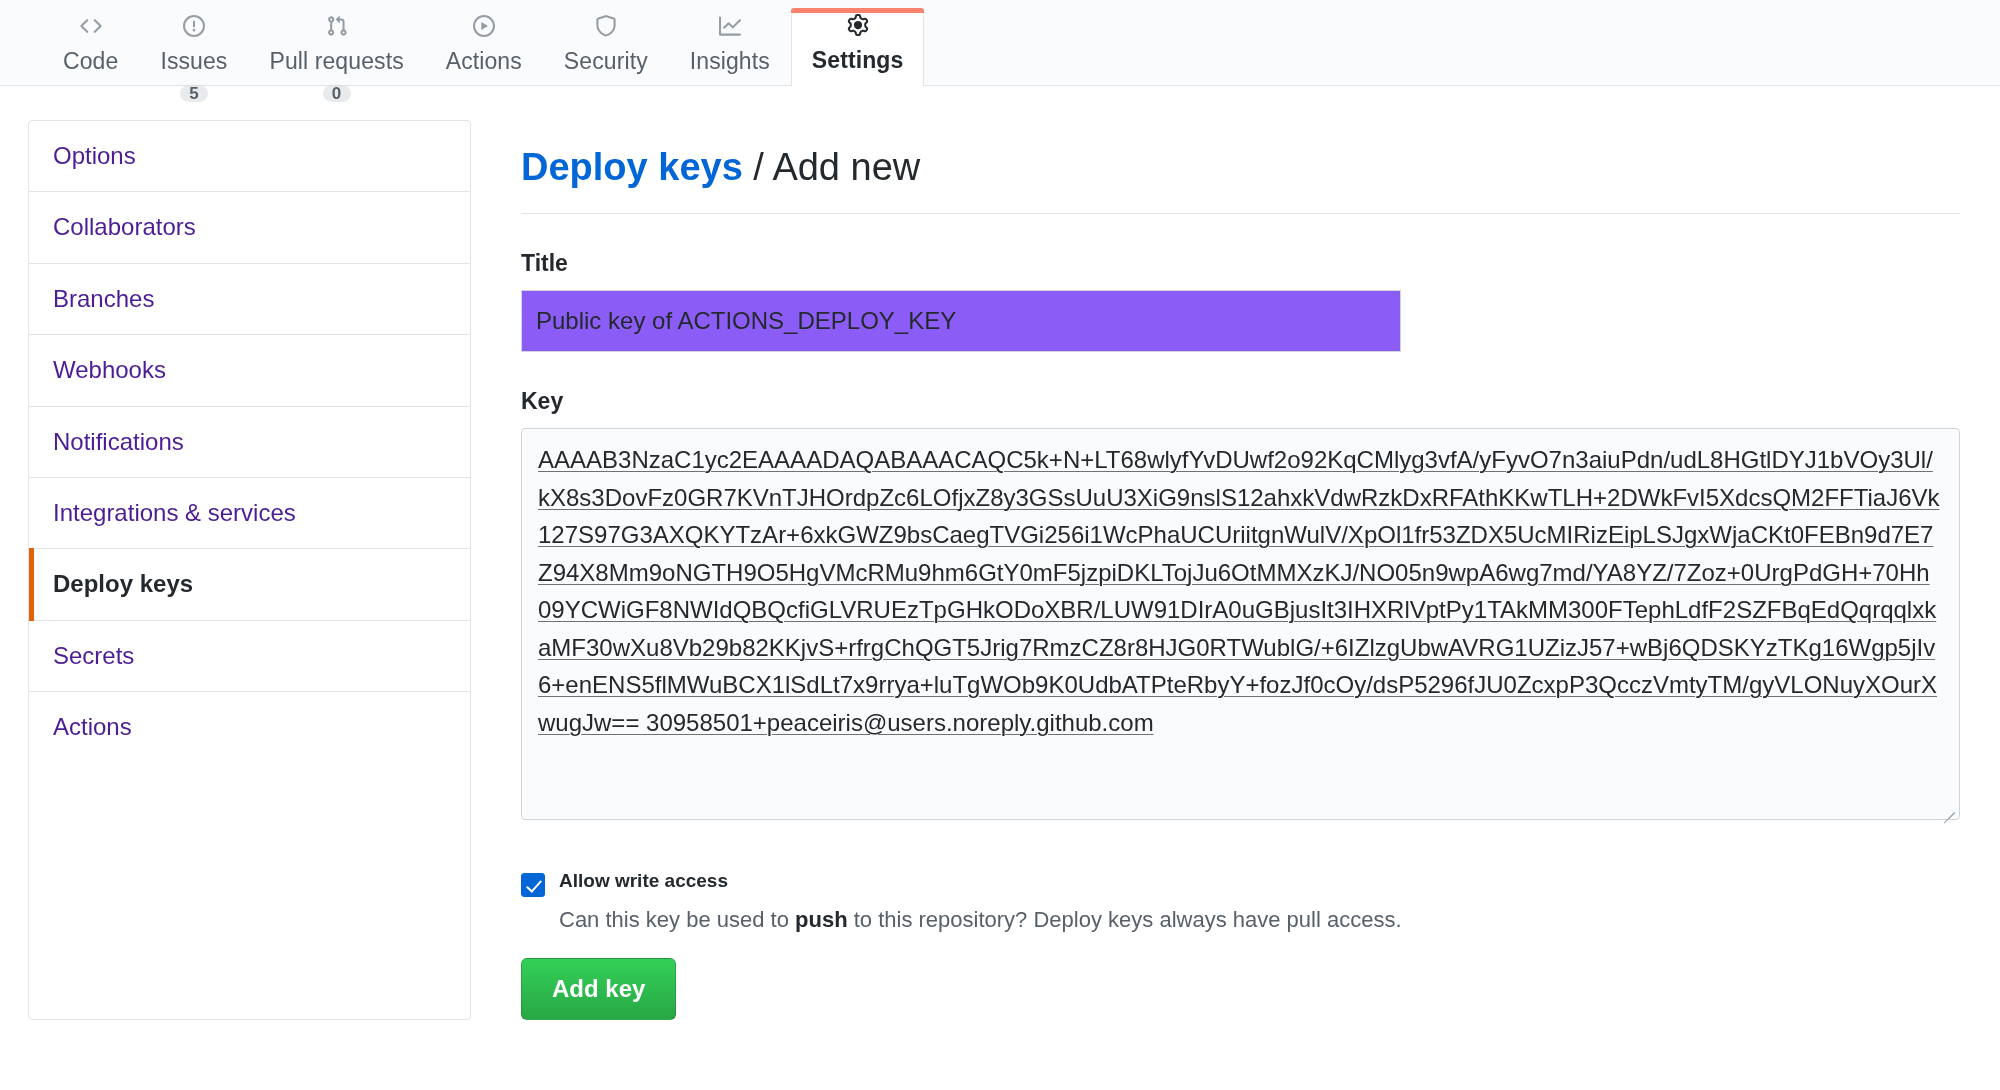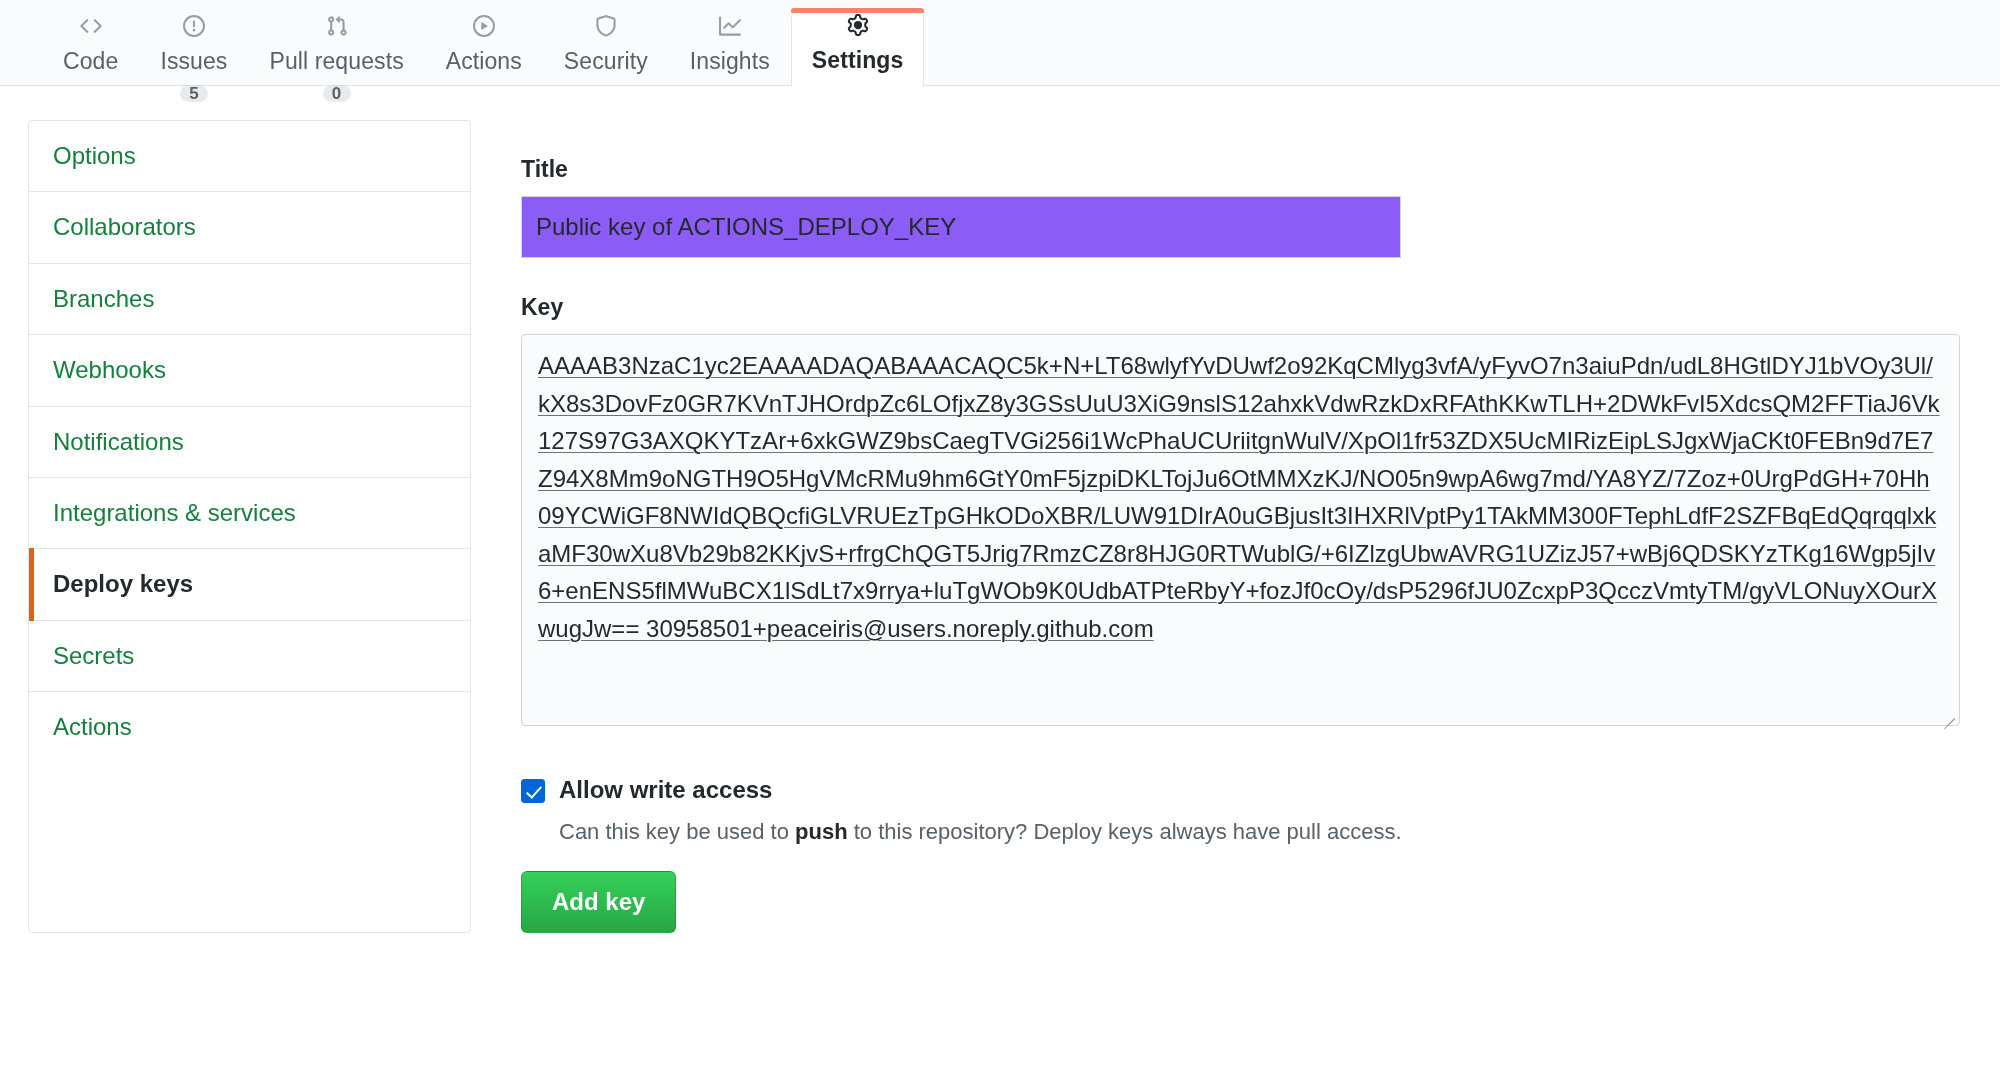--- a/index.html
+++ b/index.html
@@ -98,21 +98,21 @@
     flex: 0 0 443px;
     border: 1px solid #e1e4e8;
     border-radius: 4px;
     overflow: hidden;
     background: #fff;
   }
   .menu-item {
     position: relative;
     padding: 19px 22px 19px 24px;
     font-size: 24px;
-    color: #15803d;
+    color: #4c1d95;
     border-bottom: 1px solid #e1e4e8;
     cursor: pointer;
     line-height: 1.35;
   }
   .menu-item:last-child { border-bottom: none; }
   .menu-item.selected {
     color: #24292e;
     font-weight: bold;
     cursor: default;
   }
@@ -229,21 +229,21 @@
     content: "";
     position: absolute;
     left: 8px; top: 3px;
     width: 6px; height: 13px;
     border: solid #ffffff;
     border-width: 0 2.5px 2.5px 0;
     transform: rotate(42deg);
   }
   .cbx-texts { line-height: 1.35; }
   .cbx-title {
-    font-size: 24px;
+    font-size: 19px;
     font-weight: bold;
     color: #24292e;
     cursor: pointer;
   }
   .cbx-note {
     display: block;
     margin-top: 11px;
     font-size: 22px;
     color: #586069;
   }
@@ -361,20 +361,25 @@
     <div class="menu-item">
       <span>Secrets</span>
     </div>
     <div class="menu-item">
       <span>Actions</span>
     </div>
   </nav>
 
   <main class="content">
 
+    <h1 class="breadcrumb">
+      <a href="#">Deploy keys</a>
+      <span class="sep">/</span>
+      <span class="current">Add new</span>
+    </h1>
 
     <label class="form-label">Title</label>
     <input class="title-input" type="text" value="Public key of ACTIONS_DEPLOY_KEY" style="">
 
     <label class="form-label">Key</label>
     <div class="key-wrap">
       <textarea class="key-area" style="">AAAAB3NzaC1yc2EAAAADAQABAAACAQC5k+N+LT68wlyfYvDUwf2o92KqCMlyg3vfA/yFyvO7n3aiuPdn/udL8HGtlDYJ1bVOy3Ul/kX8s3DovFz0GR7KVnTJHOrdpZc6LOfjxZ8y3GSsUuU3XiG9nslS12ahxkVdwRzkDxRFAthKKwTLH+2DWkFvI5XdcsQM2FFTiaJ6Vk127S97G3AXQKYTzAr+6xkGWZ9bsCaegTVGi256i1WcPhaUCUriitgnWulV/XpOl1fr53ZDX5UcMIRizEipLSJgxWjaCKt0FEBn9d7E7Z94X8Mm9oNGTH9O5HgVMcRMu9hm6GtY0mF5jzpiDKLTojJu6OtMMXzKJ/NO05n9wpA6wg7md/YA8YZ/7Zoz+0UrgPdGH+70Hh09YCWiGF8NWIdQBQcfiGLVRUEzTpGHkODoXBR/LUW91DIrA0uGBjusIt3IHXRlVptPy1TAkMM300FTephLdfF2SZFBqEdQqrqqlxkaMF30wXu8Vb29b82KKjvS+rfrgChQGT5Jrig7RmzCZ8r8HJG0RTWublG/+6IZlzgUbwAVRG1UZizJ57+wBj6QDSKYzTKg16Wgp5jIv6+enENS5flMWuBCX1lSdLt7x9rrya+luTgWOb9K0UdbATPteRbyY+fozJf0cOy/dsP5296fJU0ZcxpP3QcczVmtyTM/gyVLONuyXOurXwugJw== 30958501+peaceiris@users.noreply.github.com</textarea>
       <span class="resize-grip">
         <span></span>
           <span></span>

